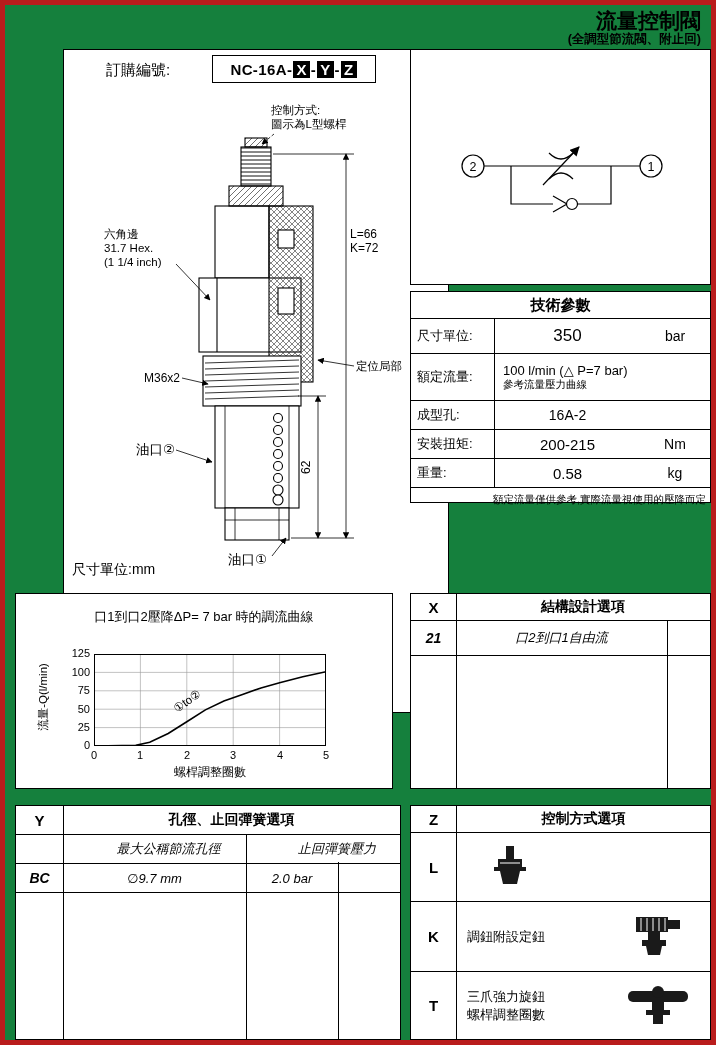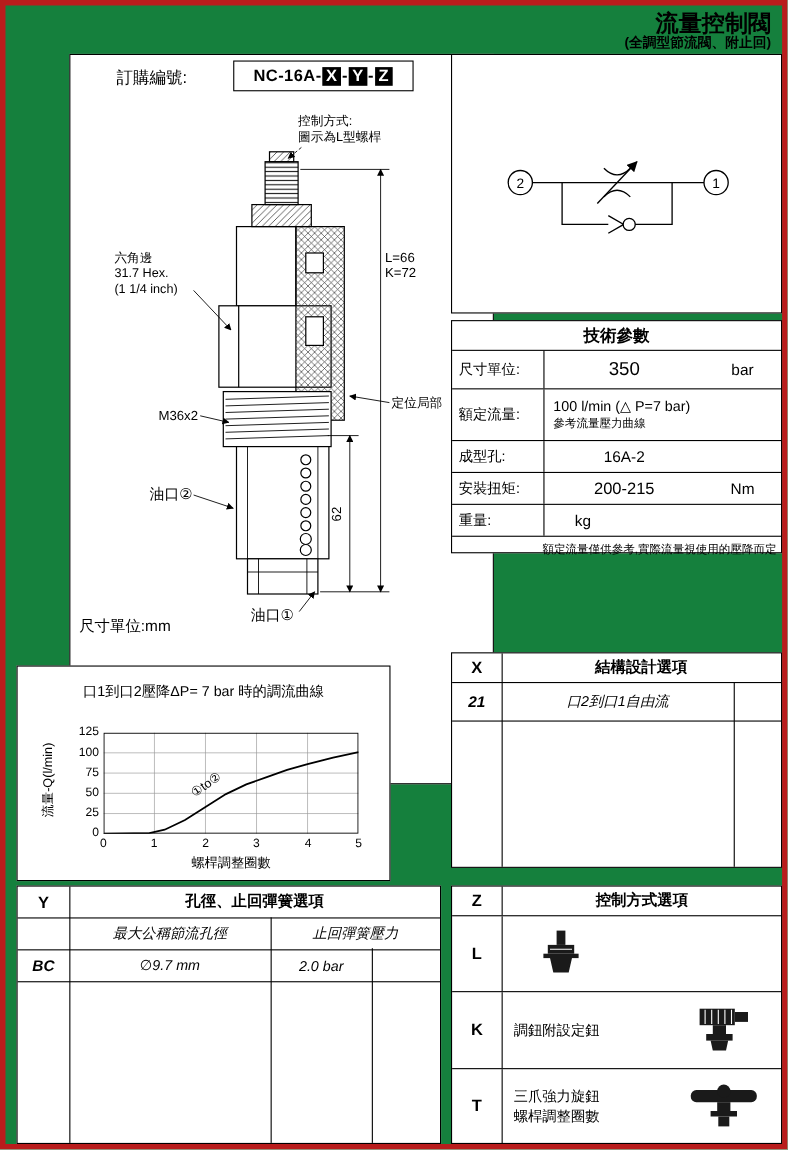--- a/index.html
+++ b/index.html
@@ -8,21 +8,21 @@
   .box{position:absolute;border:1px solid #000;background:#fff;box-sizing:border-box;}
   
   #page-title{position:absolute;top:2px;right:10px;font-size:21px;font-weight:bold;}
   #page-subtitle{position:absolute;top:26px;right:10px;font-size:12.5px;font-weight:bold;}
   #footer-left{position:absolute;left:14px;top:1037px;font-size:11px;}
   #footer-right{position:absolute;left:638px;top:1037px;font-size:11px;}
   
   #box-a{left:10px;top:44px;width:386px;height:664px;margin-left:48px;}
   #box-b{left:405px;top:44px;width:301px;height:236px;}
   #box-c{left:405px;top:286px;width:301px;height:212px;text-align:right;}
-  #box-d{left:10px;top:600px;width:340px;height:196px;}
+  #box-d{left:10px;top:588px;width:378px;height:196px;}
   #box-e{left:405px;top:588px;width:301px;height:196px;}
   #box-f{left:10px;top:800px;width:386px;height:235px;}
   #box-g{left:405px;top:800px;width:301px;height:235px;}
   
   #order-label{position:absolute;left:42px;top:11px;font-size:15px;}
   #order-code{position:absolute;left:148px;top:5px;width:162px;height:26px;border:1.5px solid #000;
               display:flex;align-items:center;justify-content:center;font-size:15px;font-weight:bold;letter-spacing:.4px;}
   .chip{background:#000;color:#fff;padding:0 3px;margin:0 1px;}
   
   #valve-svg{position:absolute;left:0;top:0;}
@@ -55,21 +55,21 @@
   .cell{display:flex;align-items:center;justify-content:center;box-sizing:border-box;font-style:italic;}
   
   #box-e .opt-header{height:26px;}
   #x-data-row{height:34px;}
   #x-data-row .c1{width:45px;font-size:14px;font-weight:bold;}
   #x-data-row .c2{width:211px;font-size:13px;}
   #x-data-row .c3{flex:1;}
   
   #box-f .opt-header{height:28px;}
   #box-f .opt-code-cell{width:47px;}
-  .y-sub{height:28px;}
+  .y-sub{height:28px;gap:14px;}
   .y-sub .c1{width:47px;}
   .y-sub .c2{width:183px;font-size:13px;}
   .y-sub .c3{flex:1;font-size:13px;}
   #y-data-row{height:28px;}
   #y-data-row .c1{width:47px;font-size:14px;font-weight:bold;}
   #y-data-row .c2{width:183px;font-size:13px;}
   #y-data-row .c3{width:92px;font-size:13px;}
   #y-data-row .c4{flex:1;}
   
   #box-g .opt-header{height:26px;}
@@ -216,20 +216,21 @@
       <div class="tech-val" style="font-size:14px;">16A-2</div>
       <div class="tech-unit"></div>
     </div>
     <div class="tech-row" style="height:28px;">
       <div class="tech-label">安裝扭矩:</div>
       <div class="tech-val" style="font-size:15px;">200-215</div>
       <div class="tech-unit">Nm</div>
     </div>
     <div class="tech-row" style="height:28px;">
       <div class="tech-label">重量:</div>
+      <div class="tech-val" style="font-size:15px;">0.58</div>
       <div class="tech-unit">kg</div>
     </div>
     <div class="tech-footnote">額定流量僅供參考,實際流量視使用的壓降而定</div>
   </div>
 
   <div class="box" id="box-d">
     <div id="chart-title">口1到口2壓降ΔP= 7 bar 時的調流曲線</div>
     <div id="chart-ylabel">流量-Q(l/min)</div>
 
     <svg id="plot-svg" width="232" height="92" viewBox="0 0 232 92">

